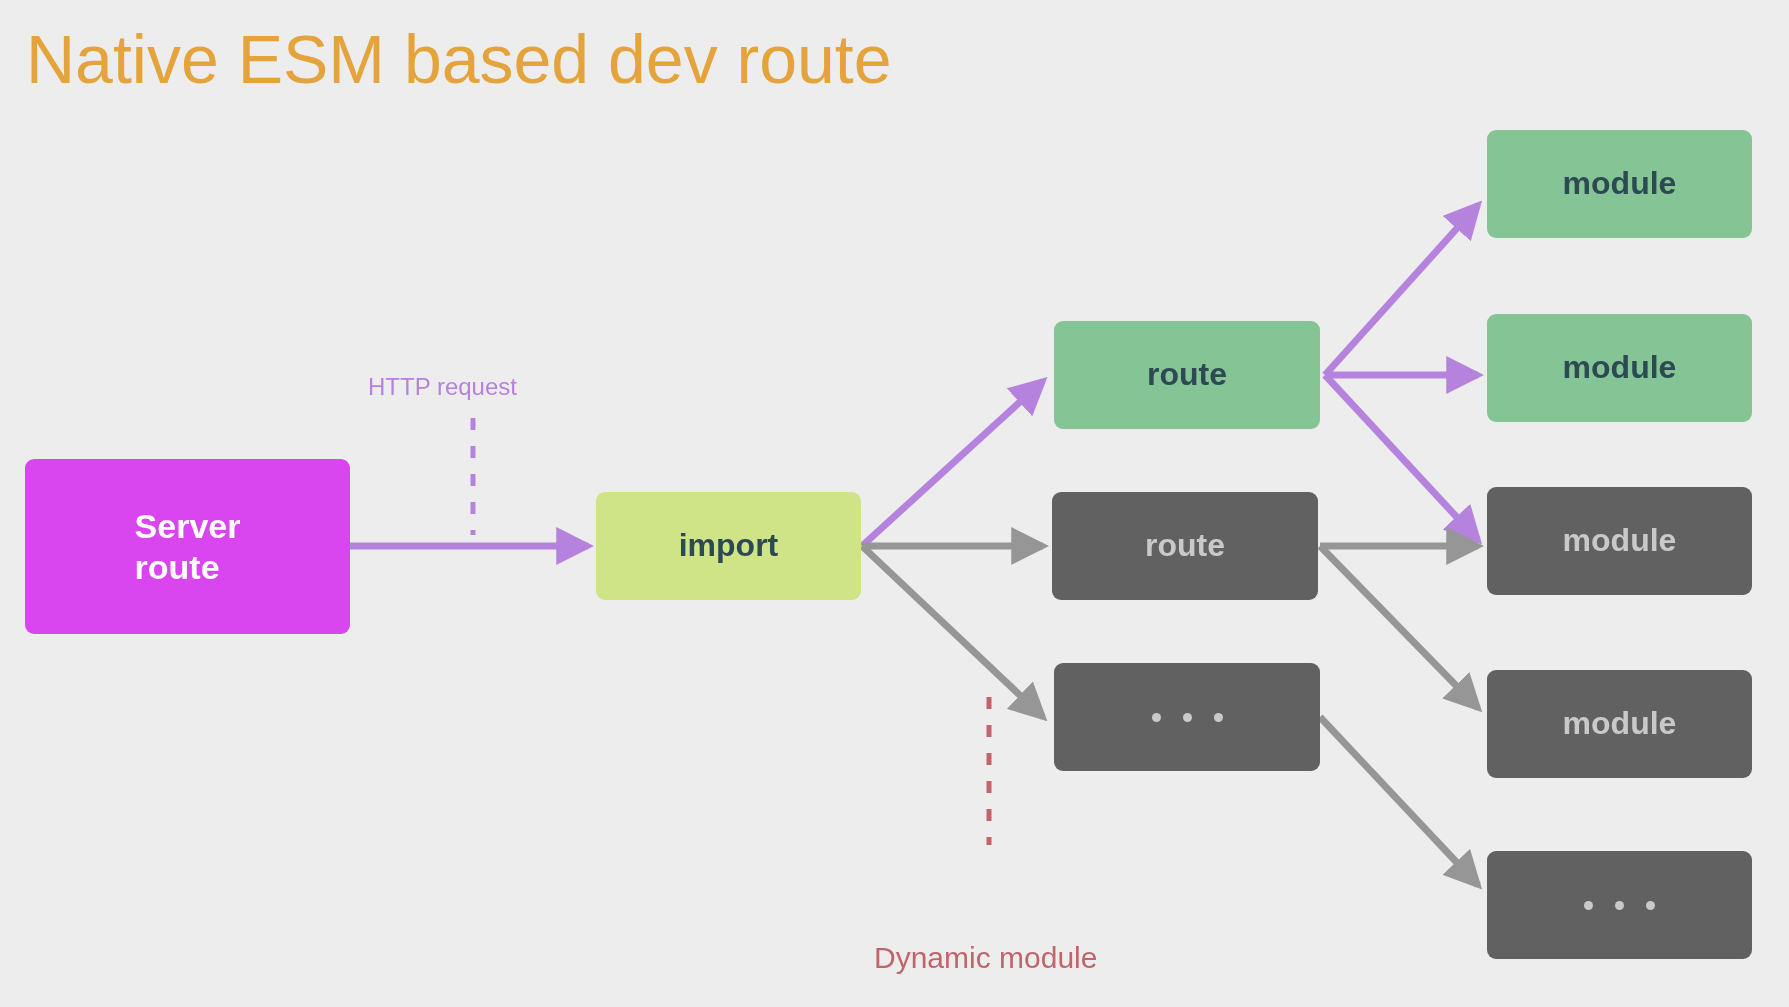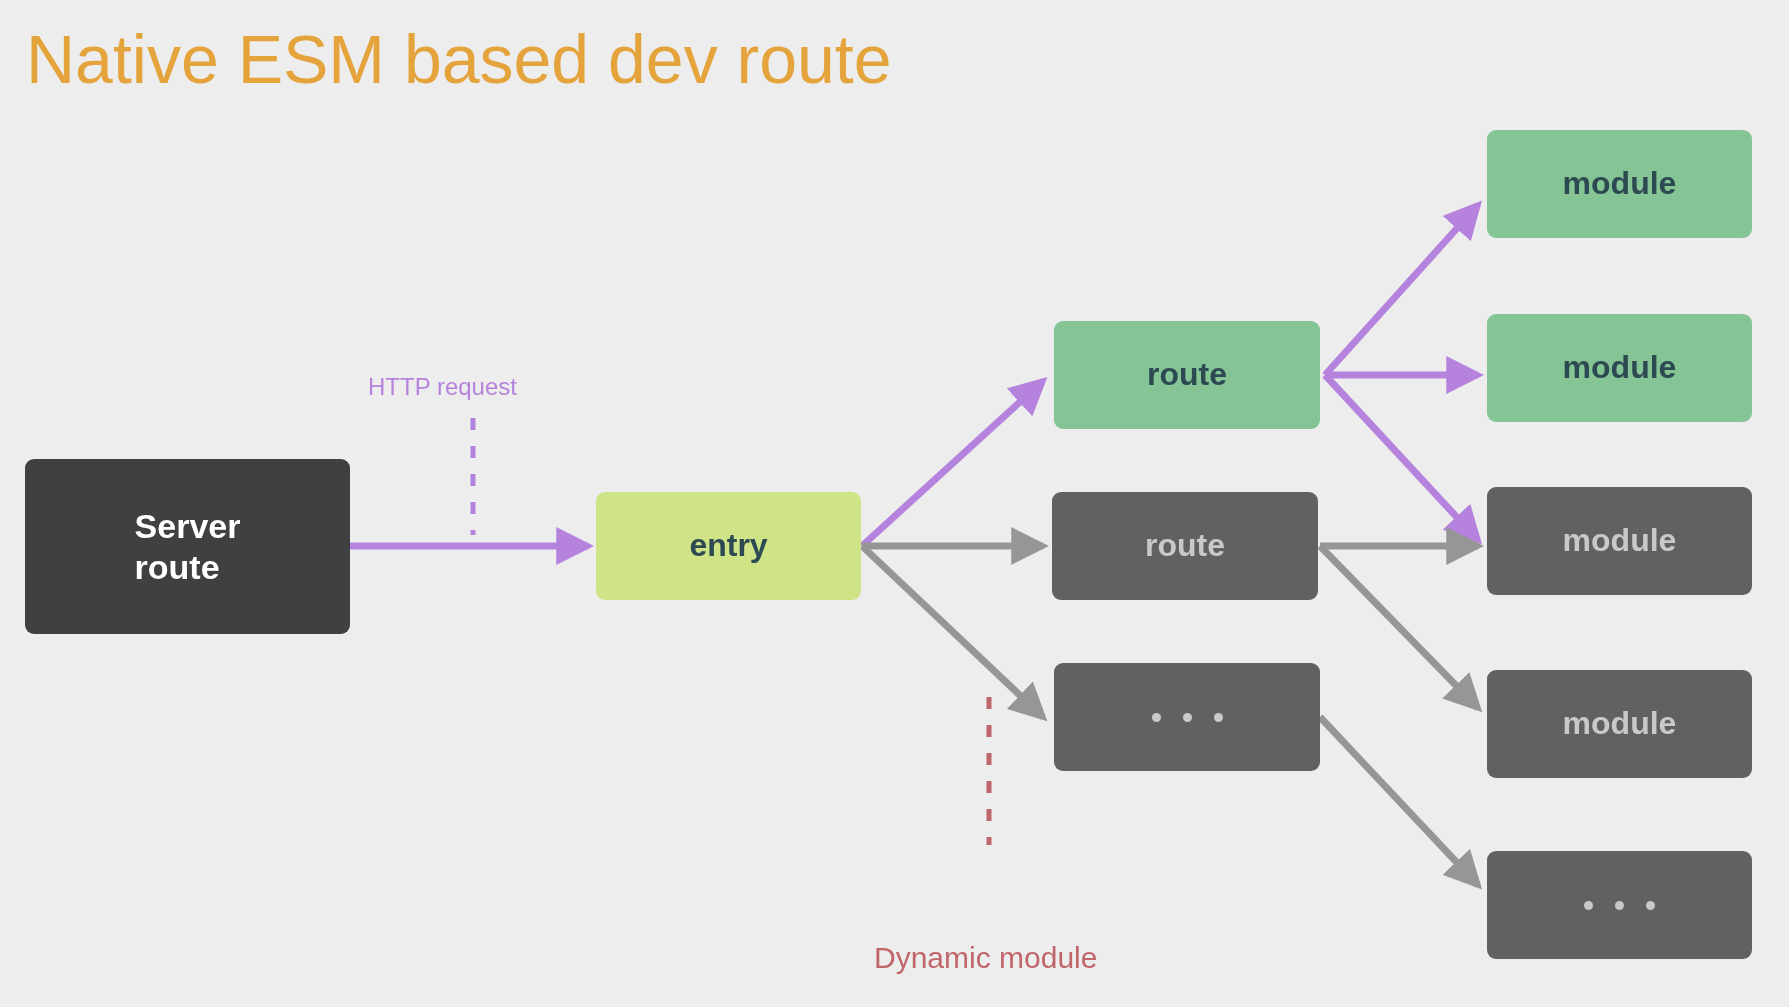--- a/index.html
+++ b/index.html
@@ -44,21 +44,21 @@
     position: absolute;
     border-radius: 9px;
     display: flex;
     align-items: center;
     justify-content: center;
     text-align: left;
     font-weight: bold;
     line-height: 1.18;
     box-sizing: border-box;
   }
-  .node.teal  { background: #404040; color: #ffffff; }
+  .node.teal  { background: #d946ef; color: #ffffff; }
   .node.lime  { background: #cfe387; color: #2d4a52; }
   .node.green { background: #84c495; color: #2d4a52; }
   .node.gray  { background: #616161; color: #c9c9c9; }
 
   .edge-label {
     position: absolute;
     white-space: pre;
     font-weight: 400;
     line-height: 1.3;
   }
@@ -131,21 +131,21 @@
   </svg>
 
   <div class="node teal" style="left:25px; top:459px; width:325px; height:175px; font-size:34px;">
     <div>
       <div>Server</div>
       <div>route</div>
     </div>
   </div>
 
   <div class="node lime" style="left:596px; top:492px; width:265px; height:108px; font-size:32px;">
-    <span>entry</span>
+    <span>import</span>
   </div>
 
   <div class="node green" style="left:1054px; top:321px; width:266px; height:108px; font-size:32px;">
     <span>route</span>
   </div>
 
   <div class="node gray" style="left:1052px; top:492px; width:266px; height:108px; font-size:32px;">
     <span>route</span>
   </div>
 

